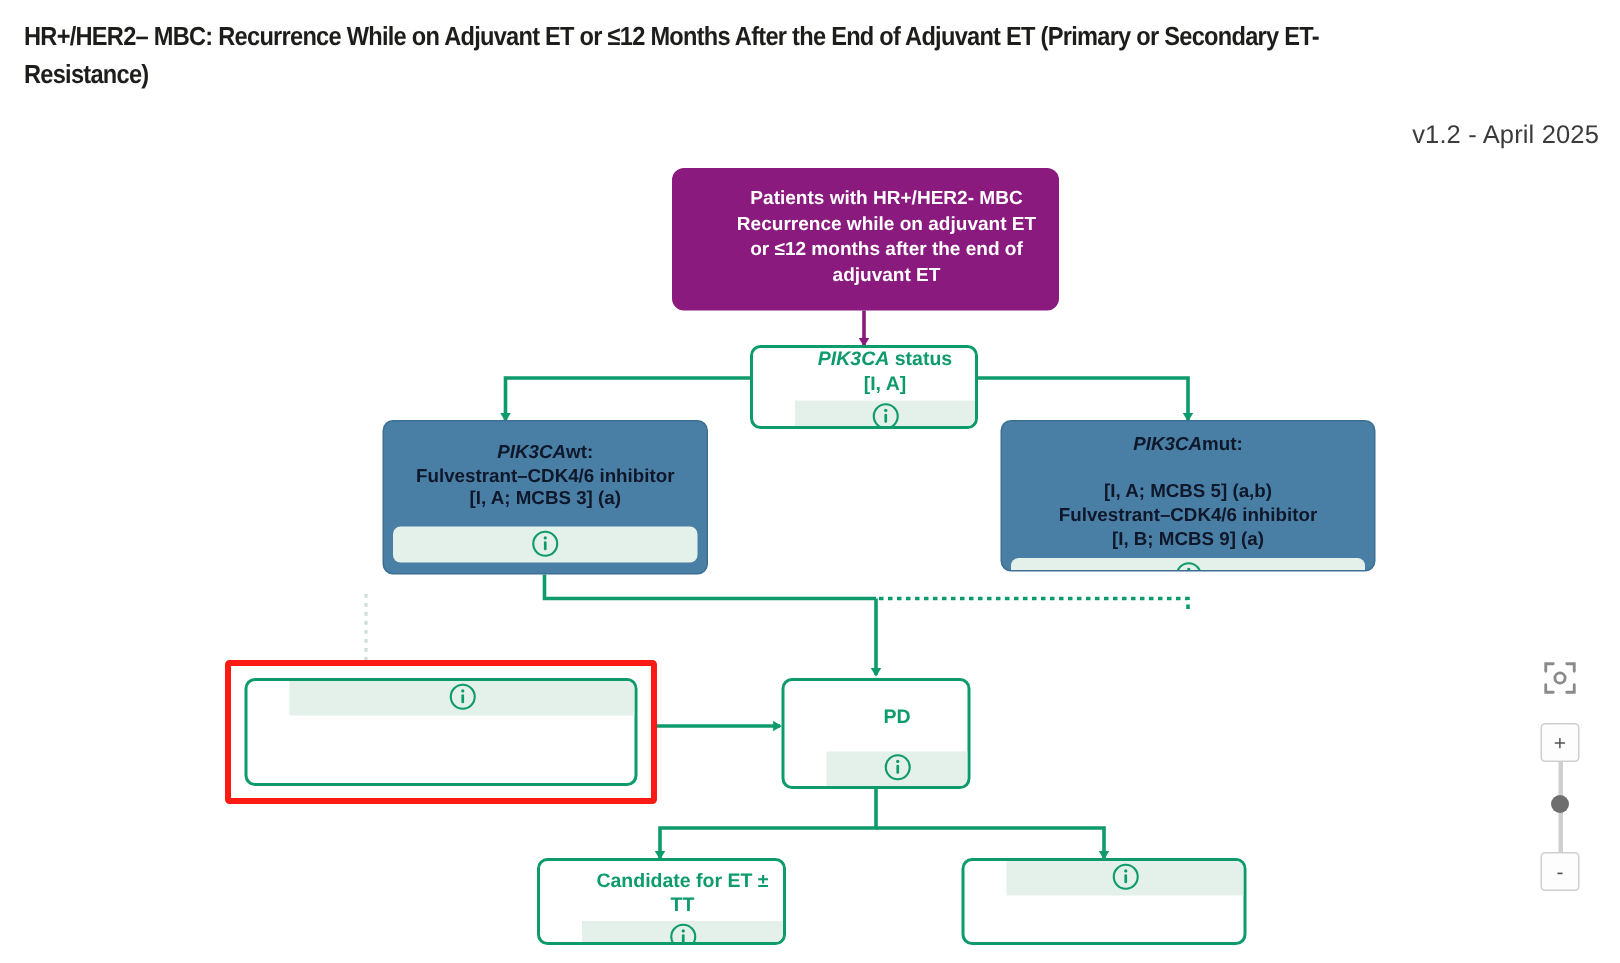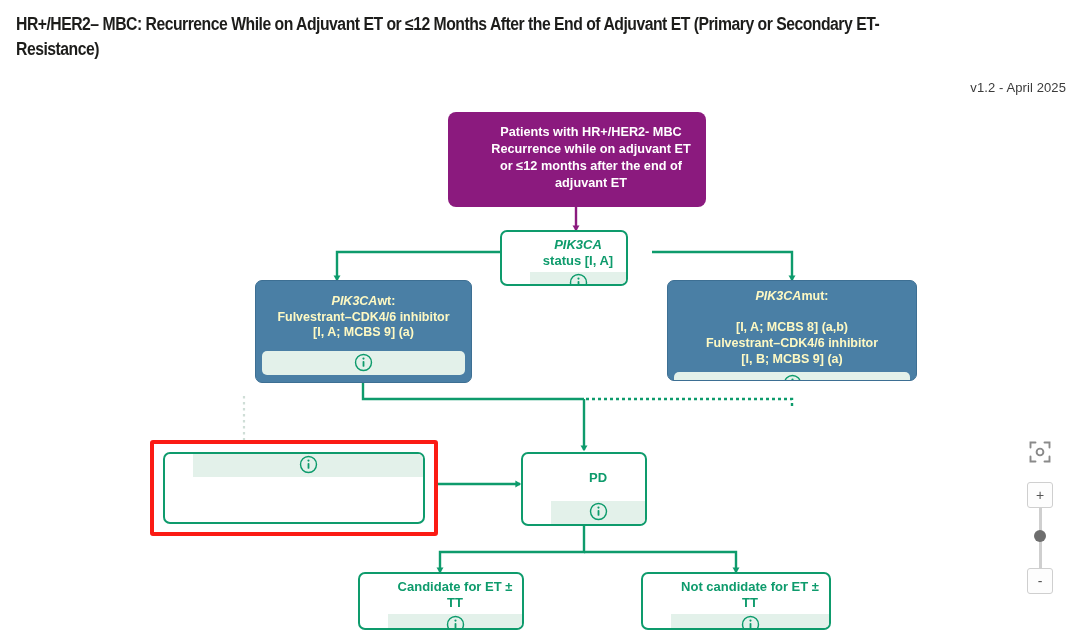--- a/index.html
+++ b/index.html
@@ -27,21 +27,21 @@
     line-height: 1.42;
     letter-spacing: -0.55px;
     color: #1d1d1b;
     transform: scaleX(0.90);
     transform-origin: left top;
   }
   #version-label {
     position: absolute;
     right: 14px;
     top: 80px;
-    font-size: 13px;
+    font-size: 17px;
     color: #3b3b3b;
     letter-spacing: 0.1px;
   }
 
   
   #flow-canvas {
     position: absolute;
     left: 0;
     top: 96px;
     width: 1080px;
@@ -100,21 +100,21 @@
     background: #e3f1ea;
   }
 
   
   .node.blue {
     background: #4a7fa5;
     border: 1.5px solid #3d6f93;
     padding: 6px 6px 7px 6px;
   }
   .node.blue .node-body {
-    color: #fef9c3;
+    color: #0f172a;
     font-size: 12.5px;
     line-height: 1.25;
     padding: 2px 2px 5px 2px;
   }
   .node.blue .node-info {
     background: #e3f1ea;
     border-radius: 5px;
     padding: 2px 0 3px 0;
   }
 
@@ -244,56 +244,56 @@
     <path d="M584,430 L584,456 L440,456 L440,476" stroke="#0e9b6c" stroke-width="2.4" fill="none" marker-end="url(#arrow-green)"></path>
     <path d="M584,456 L736,456 L736,476" stroke="#0e9b6c" stroke-width="2.4" fill="none" marker-end="url(#arrow-green)"></path>
   </svg>
 
   <div id="selection-outline" style="left:150px; top:344px; width:288px; height:96px;"></div>
 
   <div class="node purple" style="left:448px; top:16px; width:258px; height:95px;">
     <div class="node-body">Patients with HR+/HER2- MBC Recurrence while on adjuvant ET or ≤12 months after the end of adjuvant ET</div>
   </div>
 
-  <div class="node green" style="left:500px; top:134px; width:128px; height:56px;">
+  <div class="node green" style="left:500px; top:134px; width:152px; height:56px;justify-content:center;">
     <div class="node-body">
       <span><em class="gene">PIK3CA</em><span> status [I, A]</span></span>
     </div>
     <div class="node-info">
       <svg class="info-icon" width="19" height="19" viewBox="0 0 20 20">
         <circle cx="10" cy="10" r="8.4" fill="none" stroke="#0e9b6c" stroke-width="1.5"></circle>
         <circle cx="10" cy="5.9" r="1.15" fill="#0e9b6c"></circle>
         <rect x="9.05" y="8.3" width="1.9" height="6.2" rx="0.9" fill="#0e9b6c"></rect>
       </svg>
     </div>
   </div>
 
   <div class="node blue" style="left:255px; top:184px; width:217px; height:103px;">
     <div class="node-body">
       <span>
         <em class="gene">PIK3CA</em><span>wt:</span><br>
         <span>Fulvestrant–CDK4/6 inhibitor</span><br>
-        <span>[I, A; MCBS 9] (a)</span>
+        <span>[I, A; MCBS 3] (a)</span>
       </span>
     </div>
     <div class="node-info">
       <svg class="info-icon" width="19" height="19" viewBox="0 0 20 20">
         <circle cx="10" cy="10" r="8.4" fill="none" stroke="#0e9b6c" stroke-width="1.5"></circle>
         <circle cx="10" cy="5.9" r="1.15" fill="#0e9b6c"></circle>
         <rect x="9.05" y="8.3" width="1.9" height="6.2" rx="0.9" fill="#0e9b6c"></rect>
       </svg>
     </div>
   </div>
 
   <div class="node blue" style="left:667px; top:184px; width:250px; height:101px;">
     <div class="node-body">
       <span>
         <em class="gene">PIK3CA</em><span>mut:</span><br>
         <br>
-        <span>[I, A; MCBS 8] (a,b)</span><br>
+        <span>[I, A; MCBS 5] (a,b)</span><br>
         <span>Fulvestrant–CDK4/6 inhibitor</span><br>
         <span>[I, B; MCBS 9] (a)</span>
       </span>
     </div>
     <div class="node-info">
       <svg class="info-icon" width="19" height="19" viewBox="0 0 20 20">
         <circle cx="10" cy="10" r="8.4" fill="none" stroke="#0e9b6c" stroke-width="1.5"></circle>
         <circle cx="10" cy="5.9" r="1.15" fill="#0e9b6c"></circle>
         <rect x="9.05" y="8.3" width="1.9" height="6.2" rx="0.9" fill="#0e9b6c"></rect>
       </svg>
@@ -326,21 +326,20 @@
     <div class="node-info">
       <svg class="info-icon" width="19" height="19" viewBox="0 0 20 20">
         <circle cx="10" cy="10" r="8.4" fill="none" stroke="#0e9b6c" stroke-width="1.5"></circle>
         <circle cx="10" cy="5.9" r="1.15" fill="#0e9b6c"></circle>
         <rect x="9.05" y="8.3" width="1.9" height="6.2" rx="0.9" fill="#0e9b6c"></rect>
       </svg>
     </div>
   </div>
 
   <div class="node green" style="left:641px; top:476px; width:190px; height:58px;">
-    <div class="node-body">Not candidate for ET ± TT</div>
     <div class="node-info">
       <svg class="info-icon" width="19" height="19" viewBox="0 0 20 20">
         <circle cx="10" cy="10" r="8.4" fill="none" stroke="#0e9b6c" stroke-width="1.5"></circle>
         <circle cx="10" cy="5.9" r="1.15" fill="#0e9b6c"></circle>
         <rect x="9.05" y="8.3" width="1.9" height="6.2" rx="0.9" fill="#0e9b6c"></rect>
       </svg>
     </div>
   </div>
 
 </div>

